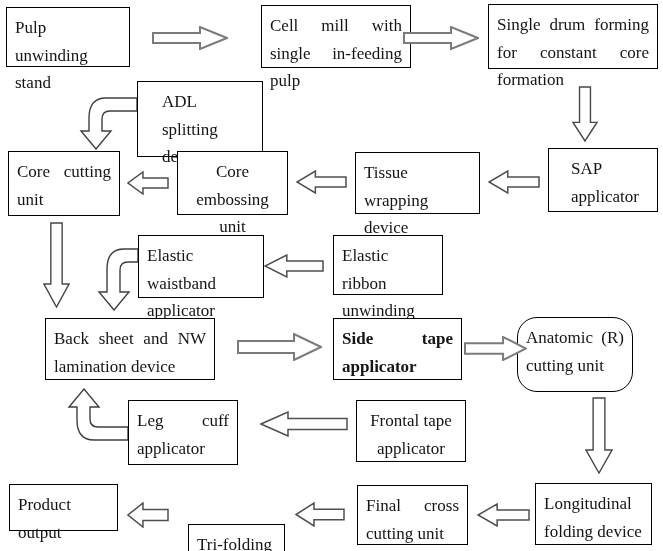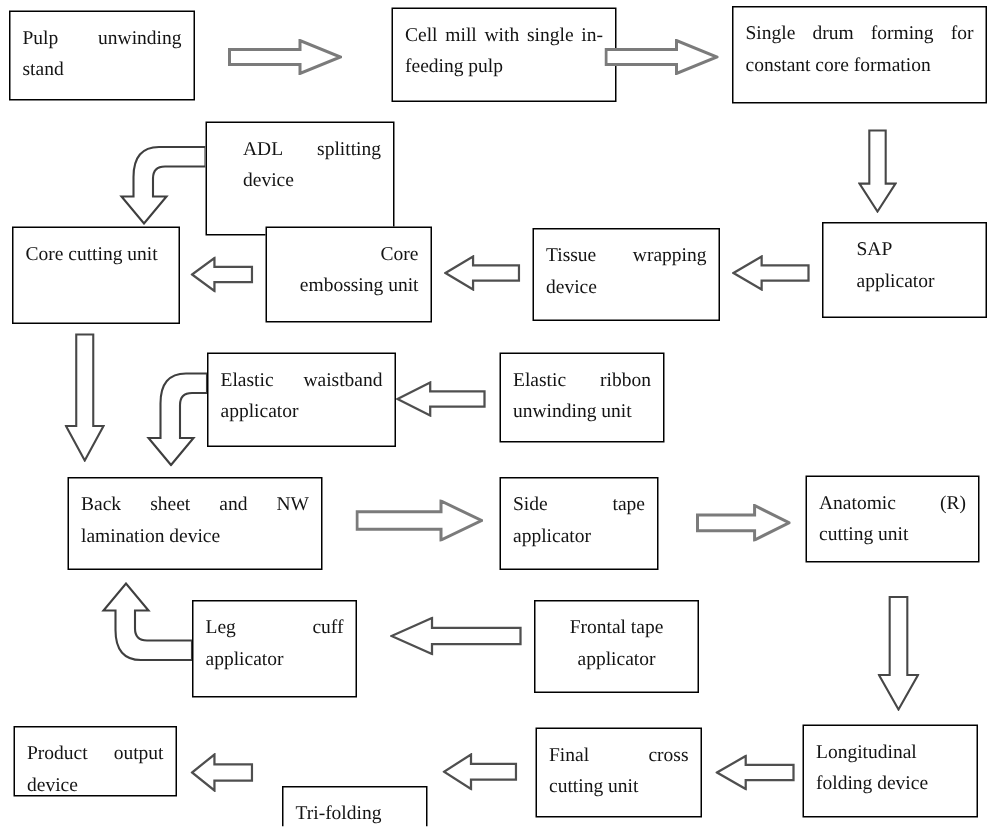--- a/index.html
+++ b/index.html
@@ -9,27 +9,27 @@
     background:#ffffff;
     font-family:"Liberation Serif","DejaVu Serif",serif;
     overflow:hidden;
   }
   .node{
     position:absolute;
     box-sizing:border-box;
     border:1.5px solid #000;
     background:#fff;
     padding:6px 8px;
-    font-size:13px;
+    font-size:17px;
     line-height:1.62;
     color:#141414;
     text-align:justify;
   }
   .node.center{text-align:center;}
-  .node.pre{white-space:pre-line;text-align:right;}
+  .node.pre{white-space:pre-line;text-align:center;}
   .arrow{position:absolute;display:block;}
   .arrow path{fill:#ffffff;}
   .arrow.right path{stroke:#7b7b7b;stroke-width:2;}
   .arrow.left path{stroke:#4f4f4f;stroke-width:1.5;}
   .arrow.down path{stroke:#474747;stroke-width:1.4;}
   .arrow.bend-down path,.arrow.bend-up path{stroke:#3f3f3f;stroke-width:1.4;}
 </style>
 </head>
 <body>
 
@@ -39,22 +39,22 @@
     <div class="node" style="left: 488px; top: 4px; width: 170px; height: 65px;">Single drum forming for constant core formation</div>
     <div class="node" style="left: 137px; top: 81px; width: 126px; height: 76px; padding-left: 24px;">ADL splitting device</div>
     <div class="node" style="left: 8px; top: 151px; width: 112px; height: 65px;">Core cutting unit</div>
     <div class="node pre" style="left: 177px; top: 151px; width: 111px; height: 64px;">Core
 embossing unit</div>
     <div class="node" style="left: 355px; top: 152px; width: 125px; height: 62px;">Tissue wrapping device</div>
     <div class="node" style="left: 548px; top: 148px; width: 110px; height: 64px; padding-left: 22px;">SAP applicator</div>
     <div class="node" style="left: 138px; top: 235px; width: 126px; height: 63px;">Elastic waistband applicator</div>
     <div class="node" style="left: 333px; top: 235px; width: 110px; height: 60px;">Elastic ribbon unwinding unit</div>
     <div class="node" style="left: 45px; top: 318px; width: 170px; height: 62px;">Back sheet and NW lamination device</div>
-    <div class="node" style="left: 333px; top: 318px; width: 106px; height: 62px;">Side tape applicator</div>
-    <div class="node" style="left: 537px; top: 317px; width: 116px; height: 58px;">Anatomic (R) cutting unit</div>
+    <div class="node" style="left: 333px; top: 318px; width: 129px; height: 62px; font-weight: bold;">Side tape applicator</div>
+    <div class="node" style="left: 517px; top: 317px; width: 116px; height: 75px; border-radius: 20px;">Anatomic (R) cutting unit</div>
     <div class="node" style="left: 128px; top: 400px; width: 110px; height: 65px;">Leg cuff applicator</div>
     <div class="node center" style="left: 356px; top: 400px; width: 110px; height: 62px;">Frontal tape applicator</div>
     <div class="node" style="left: 9px; top: 484px; width: 109px; height: 47px;">Product output device</div>
     <div class="node" style="left: 188px; top: 484px; width: 97px; height: 61px; margin-top: 40px;">Tri-folding device</div>
     <div class="node" style="left: 357px; top: 485px; width: 111px; height: 60px;">Final cross cutting unit</div>
     <div class="node" style="left: 535px; top: 483px; width: 117px; height: 62px;">Longitudinal folding device</div>
     <svg class="arrow right" width="76" height="24" viewBox="0 0 76 24" style="left: 152px; top: 26px;">
       <path d="M1 6.96 L48 6.96 L48 1 L75 12 L48 23 L48 17.04 L1 17.04 Z" stroke-linejoin="miter"></path>
     </svg>
     <svg class="arrow right" width="76" height="24" viewBox="0 0 76 24" style="left: 403px; top: 26px;">

